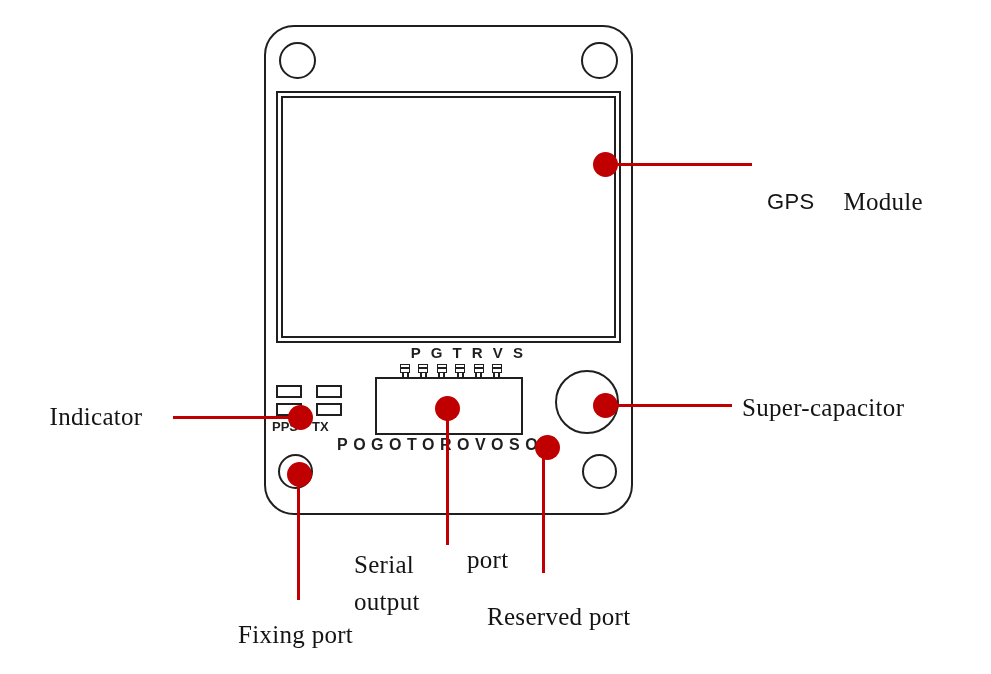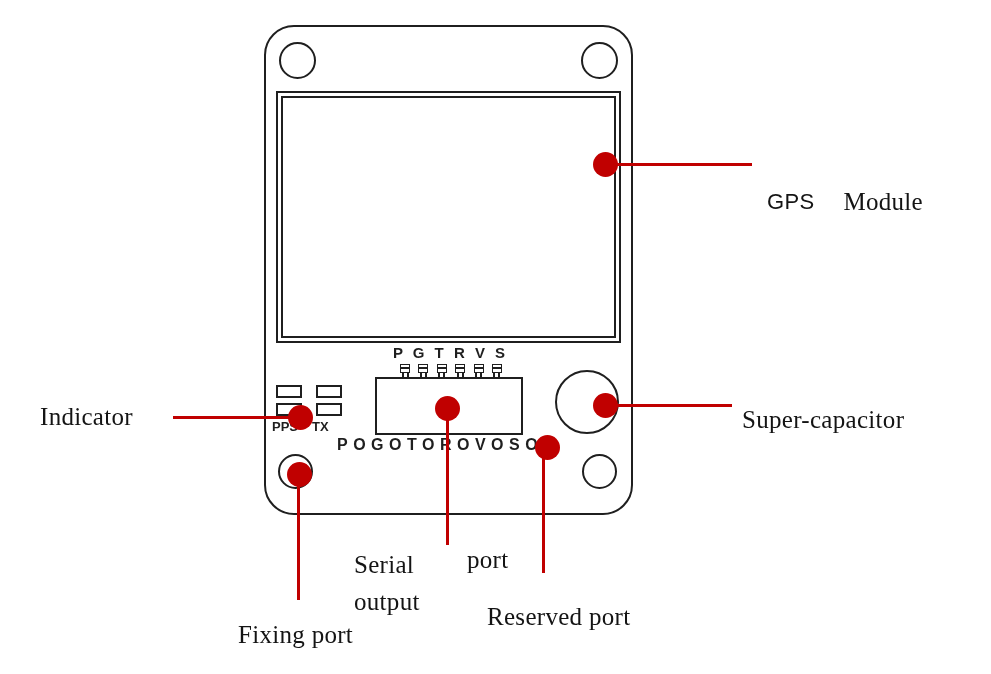--- a/index.html
+++ b/index.html
@@ -31,21 +31,21 @@
   .module {
     position: absolute; left: 276px; top: 91px;
     width: 345px; height: 252px;
     border: 2px solid #1f1f1f; box-sizing: border-box;
     padding: 3px; background: #fff;
   }
   .module-inner { width: 100%; height: 100%; border: 2px solid #1f1f1f; box-sizing: border-box; }
 
   .pin-labels {
     position: absolute; left: 375px; top: 344px; width: 150px;
-    text-align: center; font-family: "Liberation Sans", sans-serif;
+    text-align: right; font-family: "Liberation Sans", sans-serif;
     font-weight: bold; font-size: 15px; letter-spacing: 2px; word-spacing: 2px;
     color: #1f1f1f; white-space: nowrap;
   }
   .pins {
     position: absolute; left: 400px; top: 364px; width: 102px; height: 13px;
     display: flex; justify-content: space-between;
   }
   .pin {
     position: relative; width: 10px; height: 9px;
     border: 1.5px solid #1f1f1f; box-sizing: border-box;
@@ -101,22 +101,22 @@
   .dot.supercap-dot  { left: 593px; top: 393px; }
   .dot.serial-dot    { left: 435px; top: 396px; }
   .dot.reserved-dot  { left: 535px; top: 435px; }
   .dot.indicator-dot { left: 288px; top: 405px; }
   .dot.fixing-dot    { left: 287px; top: 462px; }
 
   
   .callout { position: absolute; font-size: 25px; color: #141414; white-space: nowrap; letter-spacing: 0.3px; }
   .callout.gps-label { left: 767px; top: 160px; display: flex; align-items: center; gap: 29px; margin-top: 28px; }
   .gps-sans { font-family: "Liberation Sans", sans-serif; font-size: 22px; }
-  .callout.supercap-label  { left: 742px; top: 406px; }
-  .callout.indicator-label { left: 40px;  top: 399px; width: 112px; line-height: 36px; }
+  .callout.supercap-label  { left: 742px; top: 394px; }
+  .callout.indicator-label { left: 40px;  top: 399px; width: 112px; text-align: center; line-height: 36px; }
   .callout.serial-label    { left: 354px; top: 546px; line-height: 37px; }
   .callout.port-label      { left: 467px; top: 546px; }
   .callout.reserved-label  { left: 487px; top: 603px; }
   .callout.fixing-label    { left: 238px; top: 621px; }
 </style>
 </head>
 <body>
 
 <div class="canvas">
 

